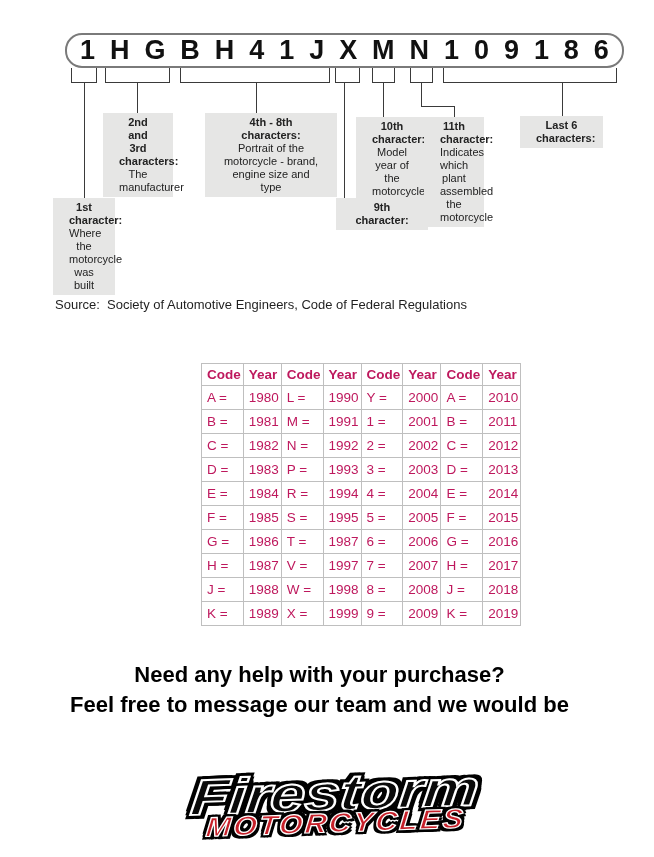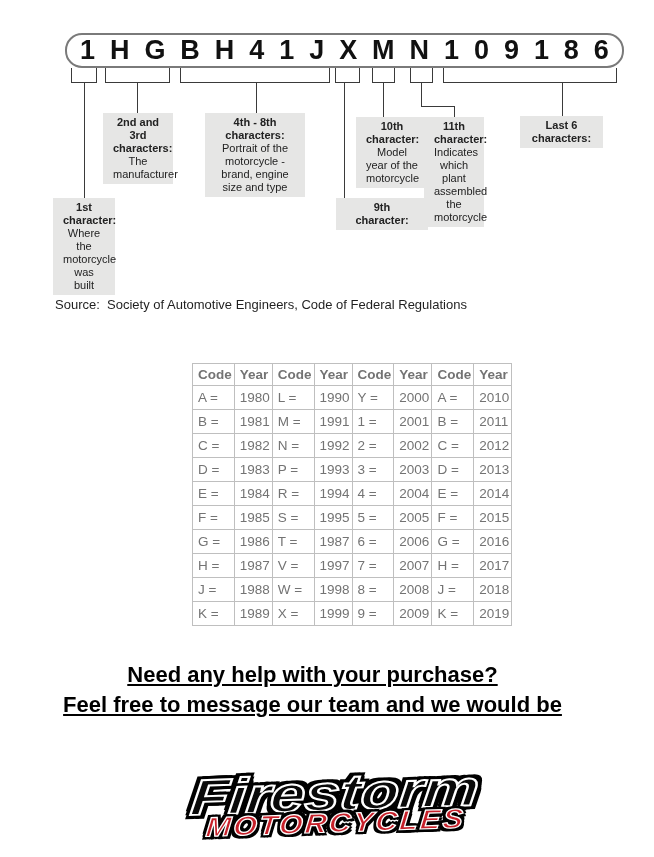--- a/index.html
+++ b/index.html
@@ -25,49 +25,49 @@
   .bracket {
     position:absolute; top:68px; height:15px;
     border-left:1px solid #3a3a3a; border-right:1px solid #3a3a3a; border-bottom:1px solid #3a3a3a;
   }
   .vline { position:absolute; width:1px; background:#3a3a3a; }
   .hline { position:absolute; height:1px; background:#3a3a3a; }
 
   
   .callout {
     position:absolute; background:#e6e6e5; text-align:center;
-    font-size:11px; line-height:13px; color:#222; padding:3px 10px;
+    font-size:11px; line-height:13px; color:#222; padding:3px 16px;
   }
   .callout-title { display:block; font-weight:bold; }
   .callout-desc  { display:block; }
 
   
   .source {
     position:absolute; left:55px; top:297px; font-size:13px; color:#1f1f1f;
     white-space:pre-wrap;
   }
 
   
   .year-table {
-    position:absolute; left:192px; top:363px;
+    position:absolute; left:201px; top:363px;
     border-collapse:collapse; table-layout:fixed; background:#fff;
-    font-size:13.5px; color:#737373;
+    font-size:13.5px; color:#be185d;
   }
   .year-table th, .year-table td {
     border:1px solid #bfbfbf; text-align:left; padding:3px 2px 3px 5px;
     height:24px; overflow:hidden; white-space:nowrap;
   }
   .year-table th { font-weight:bold; height:22px; }
   .year-table th:nth-child(odd), .year-table td:nth-child(odd) { width:38px; }
   .year-table th:nth-child(even), .year-table td:nth-child(even) { width:34px; }
 
   
   .help {
-    position:absolute; left:0; top:660px; width:625px; text-align:center;
-    font-size:22px; font-weight:bold; color:#000; line-height:30px;text-decoration:underline;
+    position:absolute; left:7px; top:660px; width:625px; text-align:center;
+    font-size:22px; font-weight:bold; color:#000; line-height:30px;
   }
 
   
   .logo {
     position:absolute; left:150px; top:768px; width:370px; text-align:center;
     transform:rotate(-2deg);
   }
   .logo-brand {
     display:inline-block;
     font-size:50px; font-weight:bold; font-style:italic; line-height:1;
@@ -133,21 +133,21 @@
   <div class="vline" style="left:562px; top:83px; height:33px;"></div>
 
   <div class="callout" style="left:53px; top:198px; width:62px;">
     <span class="callout-title">1st character:</span>
     <span class="callout-desc">Where the motorcycle was built</span>
   </div>
   <div class="callout" style="left:103px; top:113px; width:70px;">
     <span class="callout-title">2nd and 3rd characters:</span>
     <span class="callout-desc">The manufacturer</span>
   </div>
-  <div class="callout" style="left:205px; top:113px; width:100px;">
+  <div class="callout" style="left:205px; top:113px; width:132px;">
     <span class="callout-title">4th - 8th characters:</span>
     <span class="callout-desc">Portrait of the motorcycle - brand, engine size and type</span>
   </div>
   <div class="callout" style="left:296px; top:198px; width:92px;margin-left:40px;">
     <span class="callout-title">9th character:</span>
   </div>
   <div class="callout" style="left:356px; top:117px; width:72px;">
     <span class="callout-title">10th character:</span>
     <span class="callout-desc">Model year of the motorcycle</span>
   </div>

